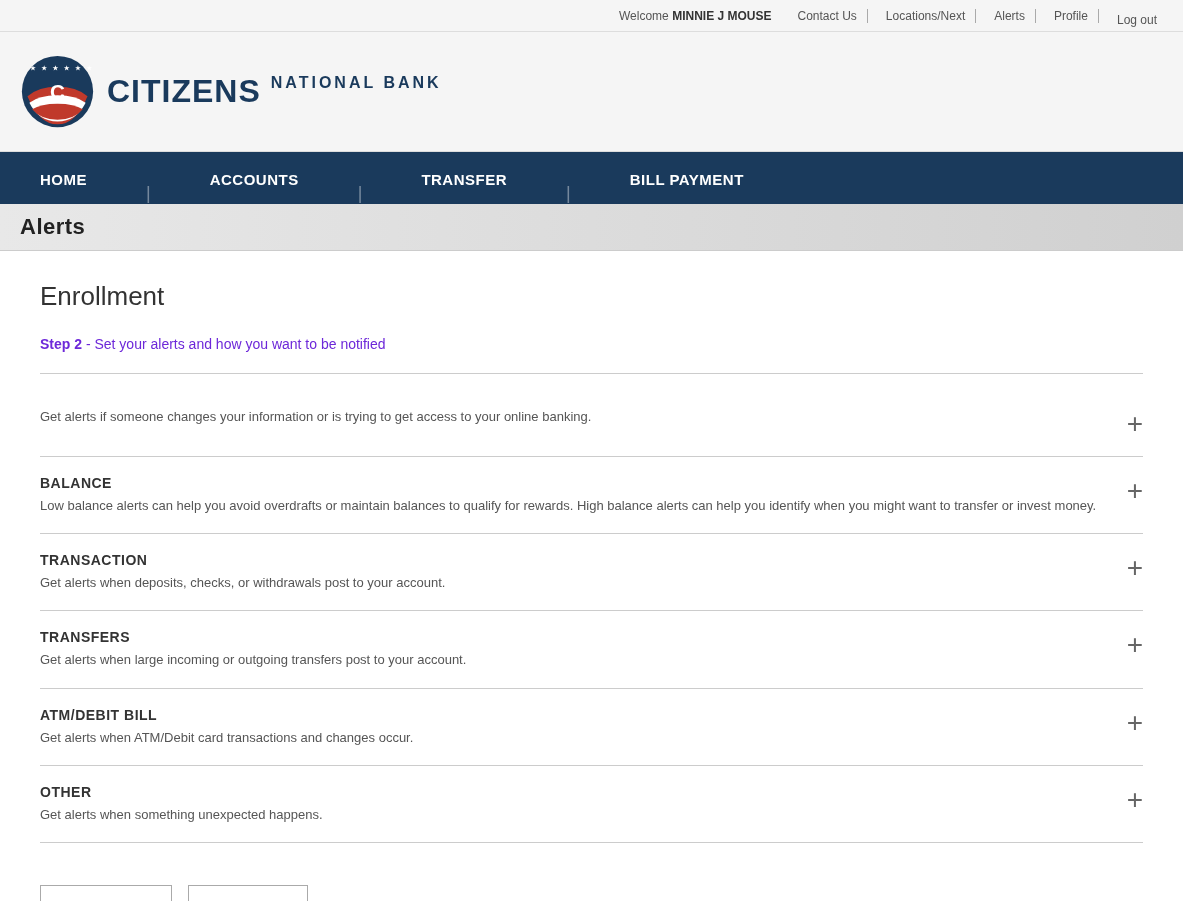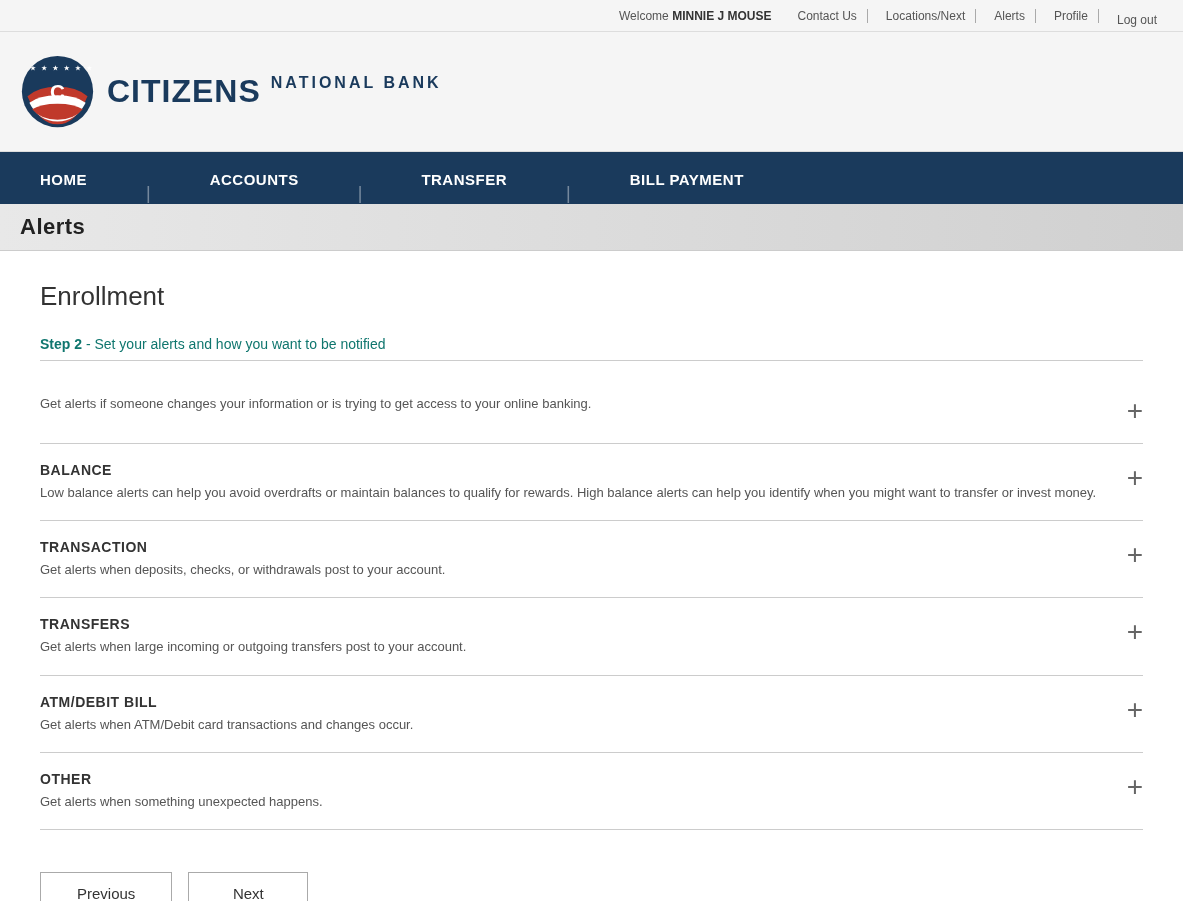--- a/index.html
+++ b/index.html
@@ -114,23 +114,23 @@
       max-width: 1183px;
     }
     .enrollment-title {
       font-size: 26px;
       font-weight: normal;
       color: #333;
       margin-bottom: 24px;
     }
     .step-label {
       font-size: 14px;
-      color: #0f766e;
+      color: #6d28d9;
       margin-bottom: 16px;
-      padding-bottom: 8px;
+      padding-bottom: 21px;
       border-bottom: 1px solid #ccc;
     }
     .step-label strong { font-weight: bold; }
 
     
     .alert-section {
       border-bottom: 1px solid #ccc;
       padding: 18px 0;
       display: flex;
       justify-content: space-between;

